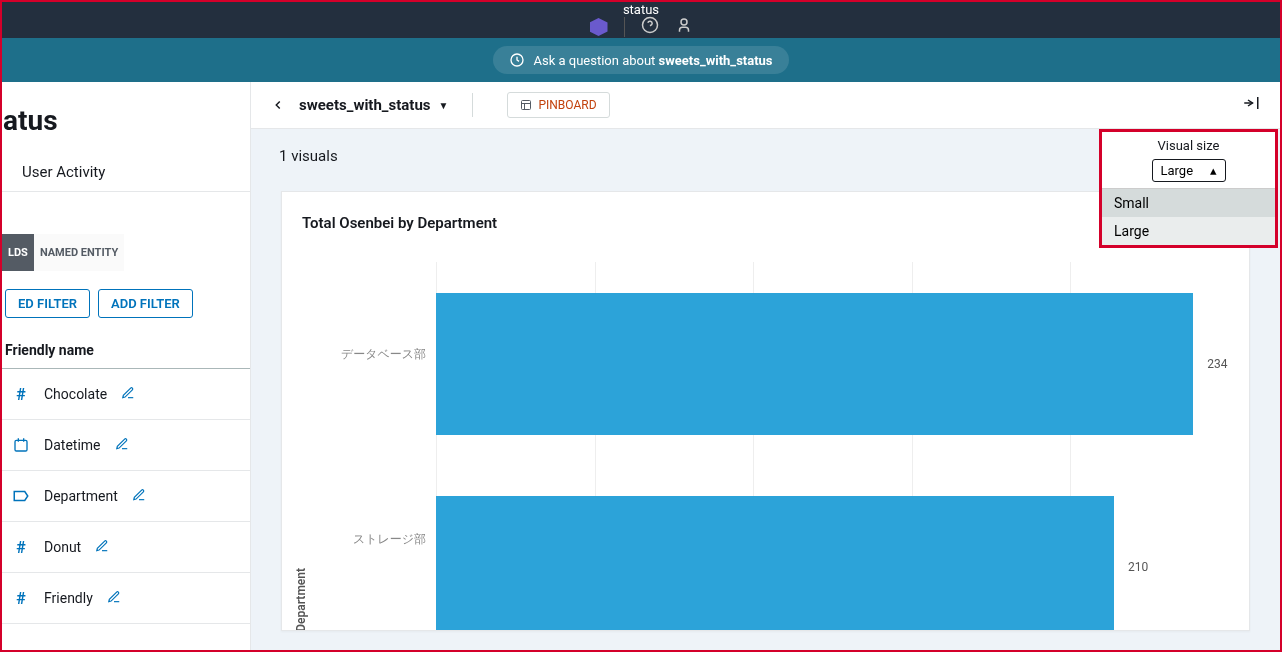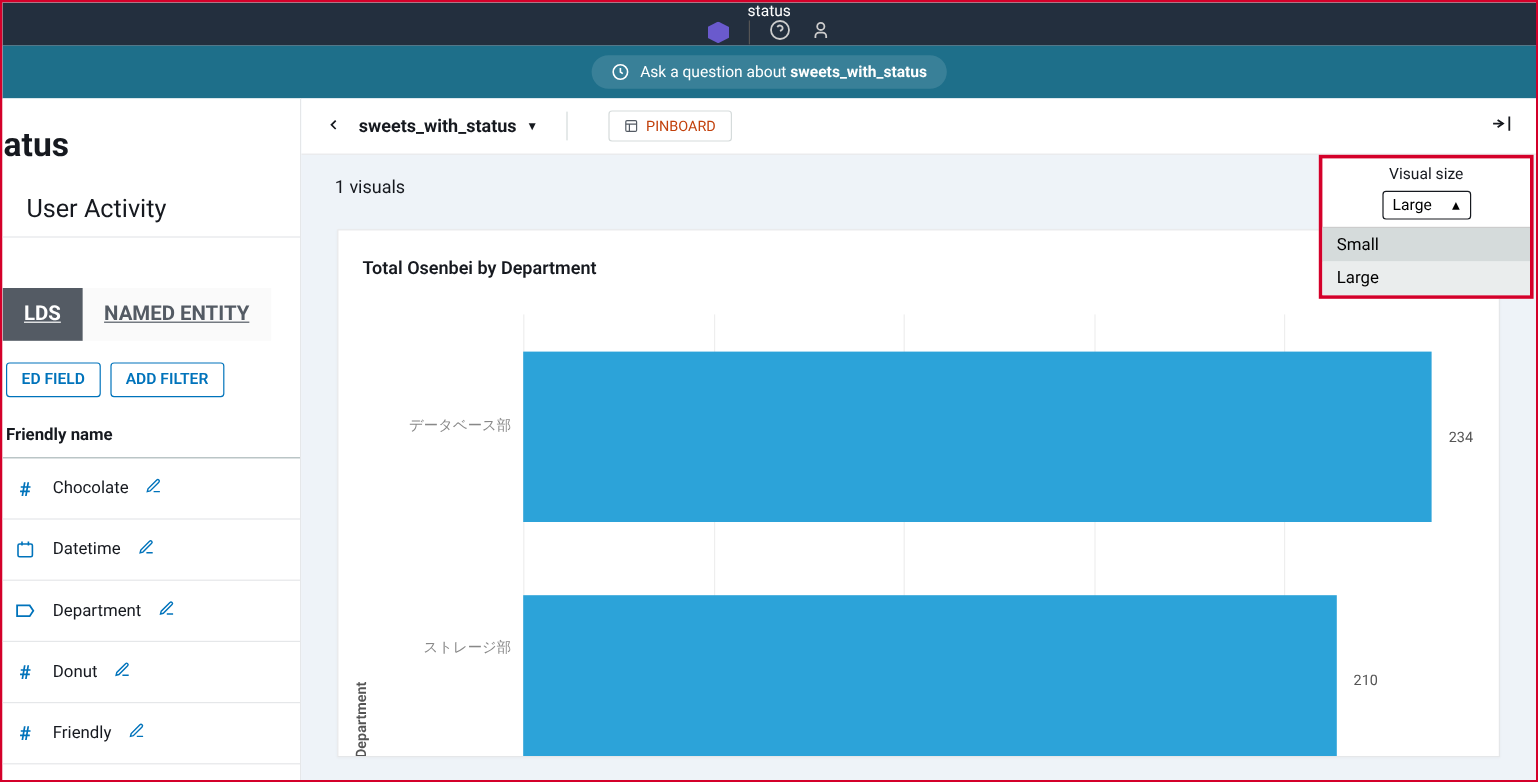--- a/index.html
+++ b/index.html
@@ -93,39 +93,38 @@
     .sidebar-title {
       font-size: 28px;
       font-weight: 700;
       color: #16191f;
       padding: 22px 0 16px 3px;
       margin-left: -2px;
     }
     .sidebar-tabs {
       display: flex;
       border-bottom: 1px solid #e5e7e9;
-      font-size: 21px;
+      font-size: 15px;
     }
     .sidebar-tab {
       padding: 10px 20px;
       cursor: pointer;
       color: #16191f;
     }
     .sidebar-subtabs {
       display: flex;
       margin-top: 42px;
     }
     .subtab {
-      padding: 12px 18px;
-      font-size: 17px;
+      padding: 12px 6px;
+      font-size: 11px;
       font-weight: 700;
       cursor: pointer;
       color: #545b64;
       background: #fafafa;
-      text-decoration: underline;
     }
     .subtab.active {
       background: #545b64;
       color: #fff;
     }
     .sidebar-buttons {
       display: flex;
       gap: 8px;
       padding: 18px 0 14px 3px;
     }
@@ -408,21 +407,21 @@
   <div class="left-sidebar">
     <div class="sidebar-title">atus</div>
     <div class="sidebar-tabs">
       <div class="sidebar-tab">User Activity</div>
     </div>
     <div class="sidebar-subtabs">
       <div class="subtab active">LDS</div>
       <div class="subtab">NAMED ENTITY</div>
     </div>
     <div class="sidebar-buttons">
-      <button class="outline-btn">ED FIELD</button>
+      <button class="outline-btn">ED FILTER</button>
       <button class="outline-btn">ADD FILTER</button>
     </div>
     <div class="friendly-label">Friendly name</div>
     <ul class="field-list">
       <li class="field-item">
         <span class="field-icon">#</span>
         <span>Chocolate</span>
         <span class="pencil-icon">
           <svg width="14" height="14" viewBox="0 0 24 24" fill="none" stroke="#0073bb" stroke-width="2">
               <path d="M12 20h9"></path>

